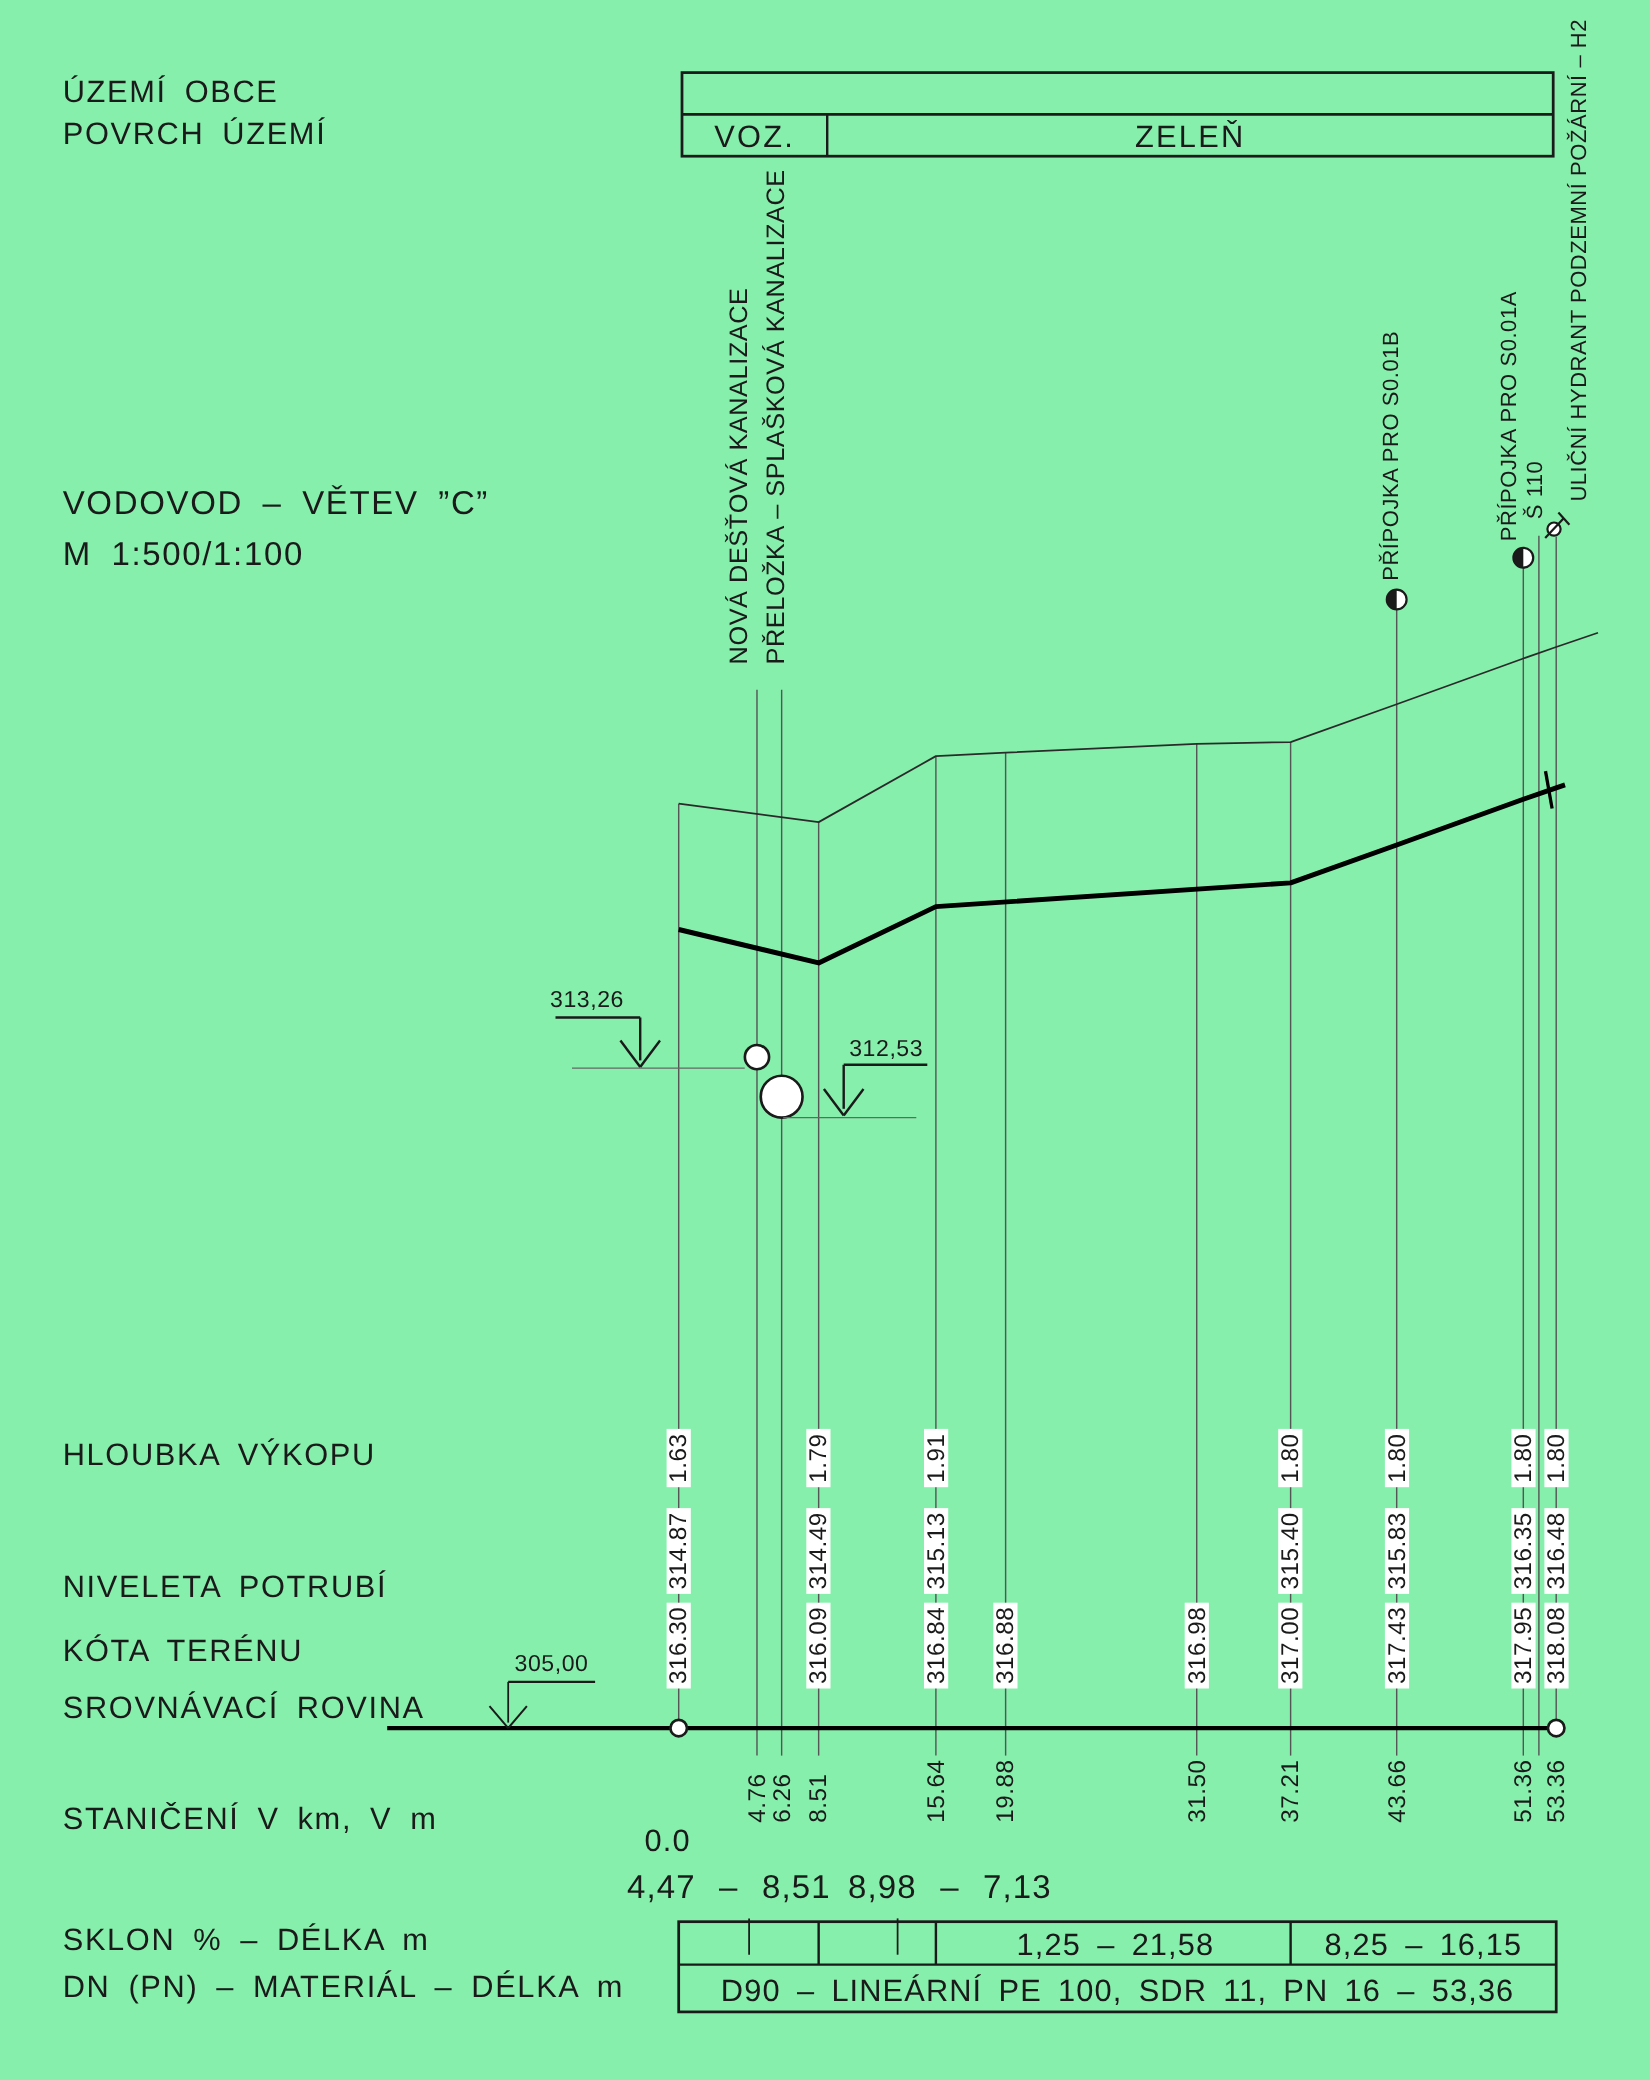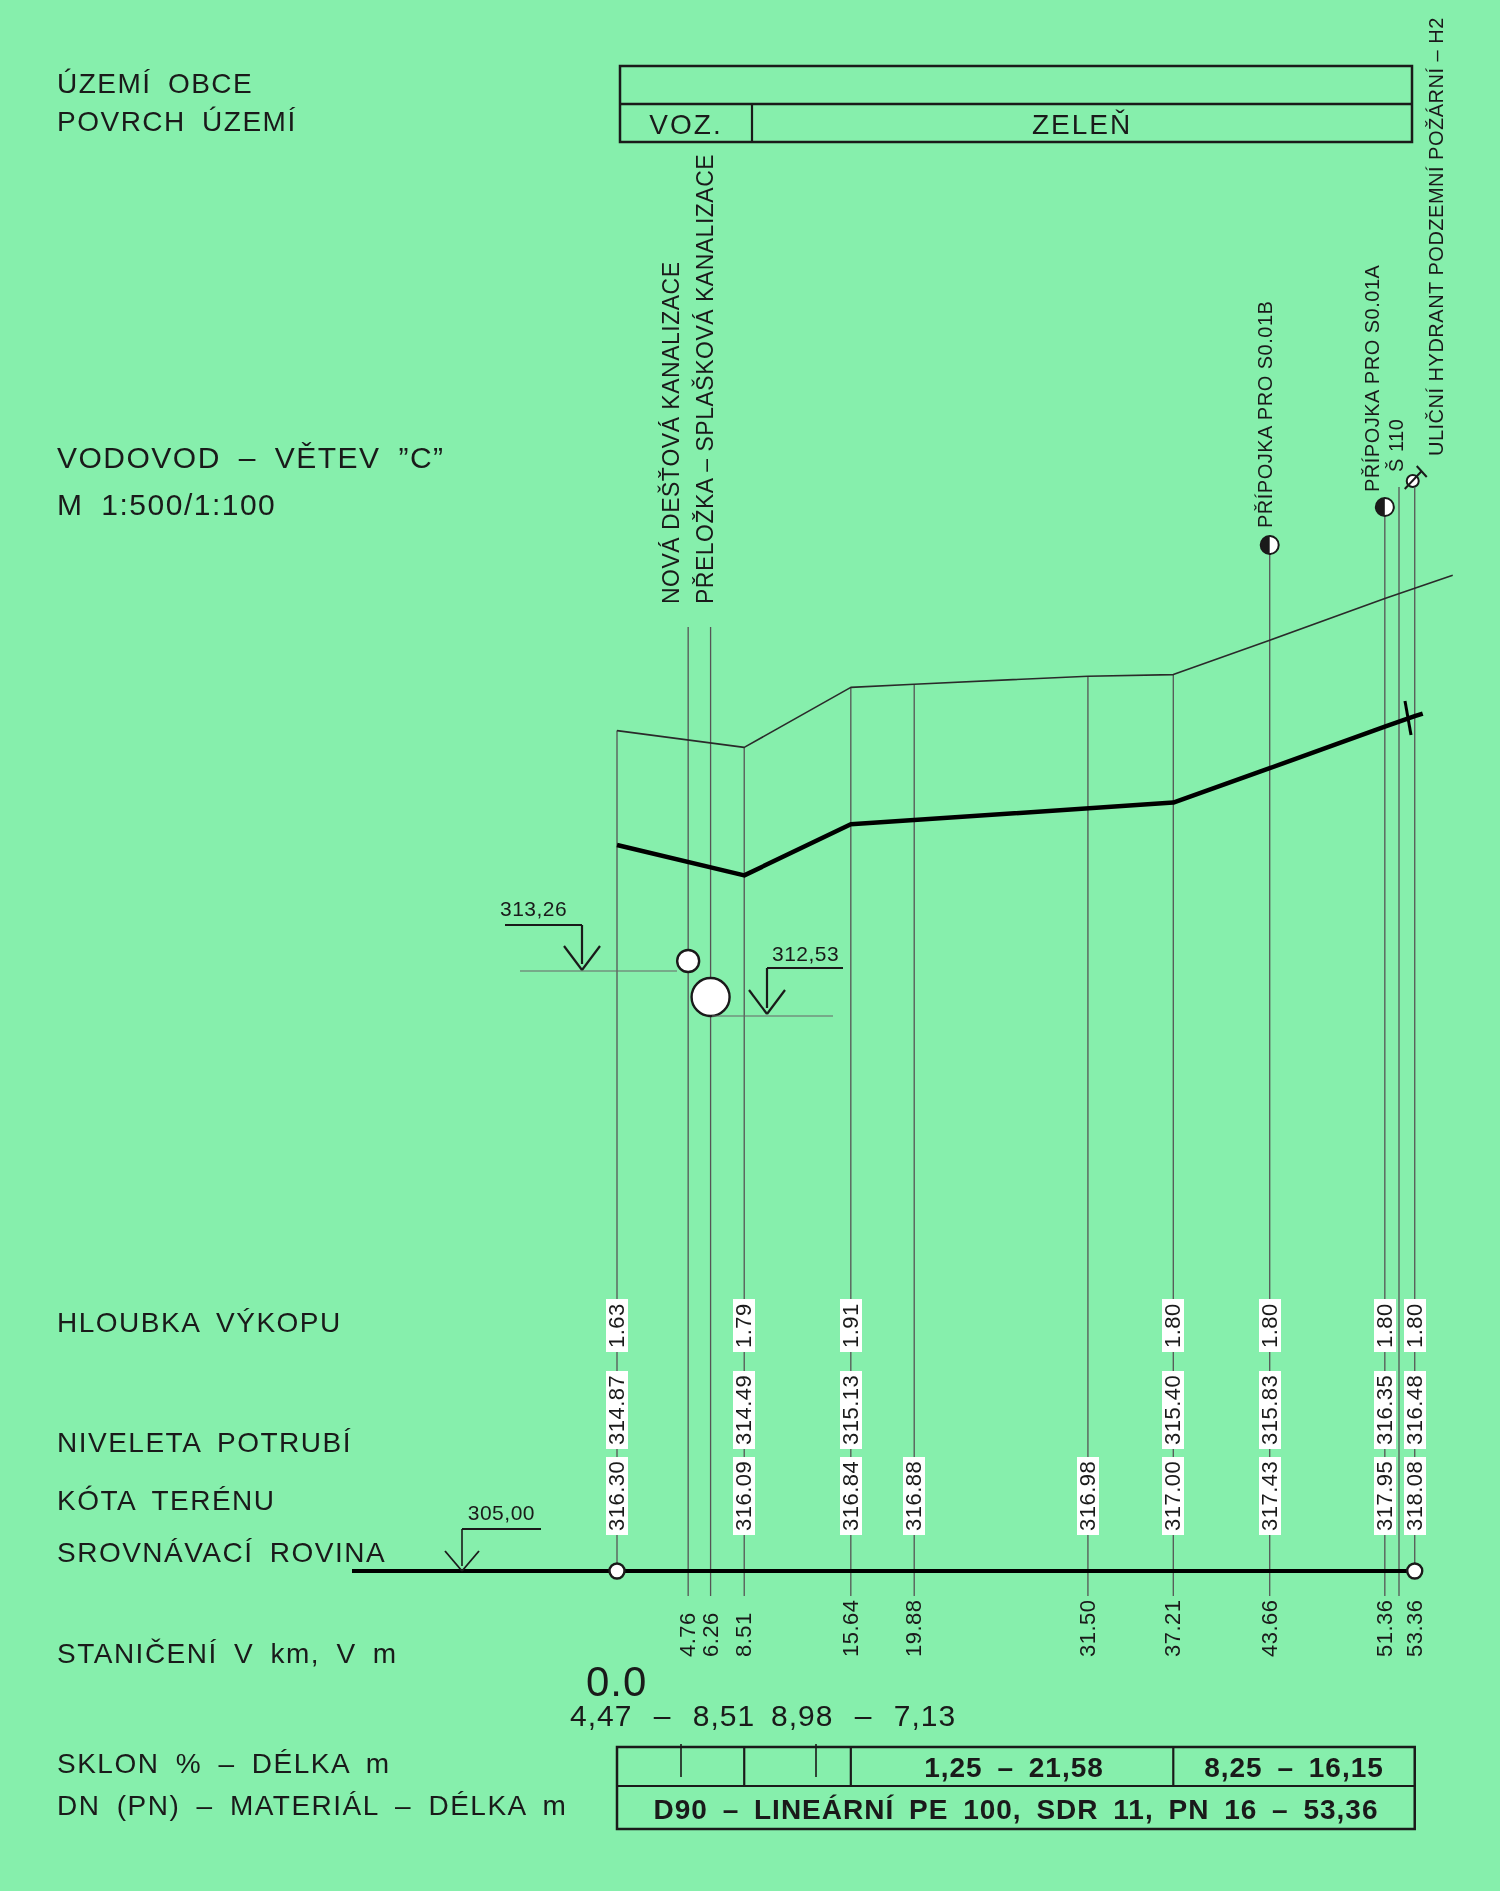--- a/index.html
+++ b/index.html
@@ -4,23 +4,23 @@
 <style>
   html,body{margin:0;padding:0;background:#e8e8e8;}
   .canvas{position:relative;width:1500px;height:1891px;background:#86efac;overflow:hidden;
           font-family:"Liberation Sans",sans-serif;color:#1a1a1a;}
   svg.dwg{position:absolute;left:0;top:0;z-index:0;}
   .t{position:absolute;white-space:nowrap;line-height:1.15;z-index:2;}
   .lbl{font-size:28px;letter-spacing:1.5px;word-spacing:7px;}
   .title{font-size:30px;letter-spacing:1.5px;word-spacing:8px;}
   .tbltxt{font-size:28px;letter-spacing:2px;word-spacing:8px;text-align:center;}
   .num{font-size:21px;letter-spacing:.5px;}
-  .big{font-size:42px;letter-spacing:1px;}
+  .big{font-size:28px;letter-spacing:1px;}
   .slope{font-size:30px;letter-spacing:1px;word-spacing:12px;}
-  .cell{font-size:28px;letter-spacing:1px;word-spacing:6px;text-align:center;font-weight:bold;}
+  .cell{font-size:28px;letter-spacing:1px;word-spacing:6px;text-align:center;}
   .vt{position:absolute;transform:rotate(-90deg);transform-origin:0 100%;
       white-space:nowrap;line-height:1;color:#1a1a1a;z-index:2;letter-spacing:.5px;}
   .vt.bg{background:#fff;padding:0 4px;}
 </style>
 </head>
 <body>
 
 <div class="canvas" id="canvas">
 
   <svg class="dwg" id="dwg" width="1500" height="1891" viewBox="0 0 1500 1891">

